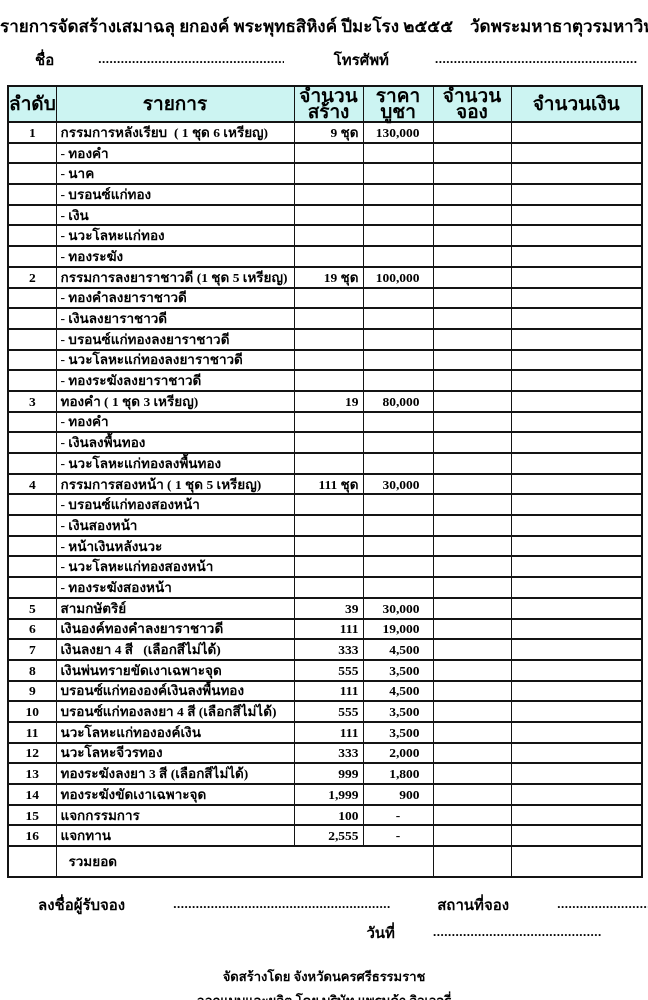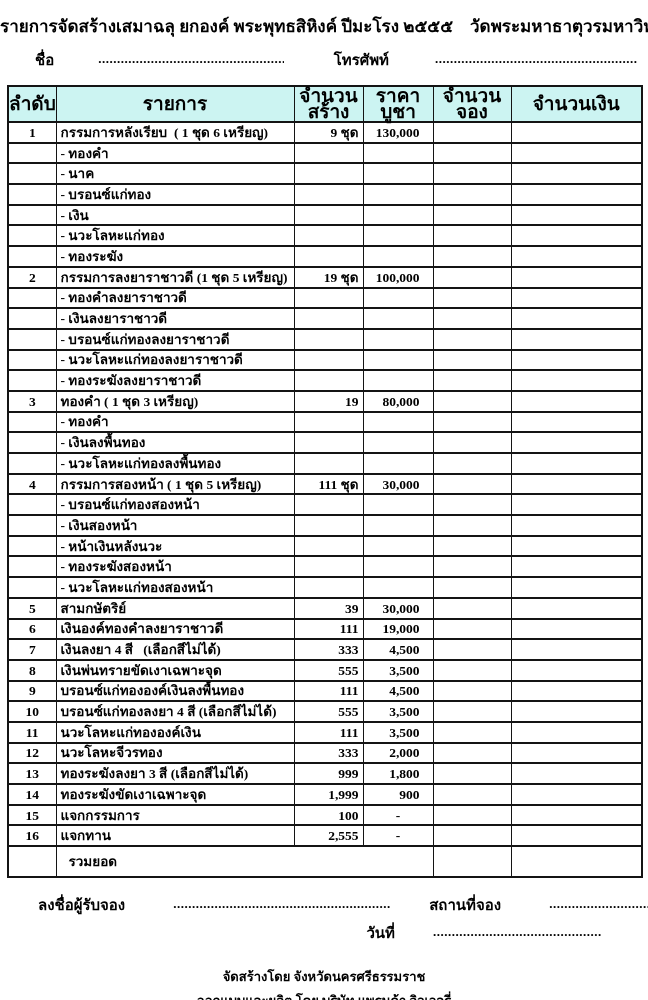--- a/index.html
+++ b/index.html
@@ -78,21 +78,21 @@
   td.c-item.sub{}
   td.c-qty{text-align:right;padding-right:4px;}
   td.c-price{text-align:right;padding-right:13px;}
   td.c-price.dash{text-align:center;padding-right:0;}
   tr.total-row td{height:31px;}
   tr.total-row td.t-label{padding-left:12px;text-align:left;}
 
   .sign-row{margin:15px 47px 0 38px;}
   .sign-row .lbl.sign{margin-right:10px;}
   .sign-row .leader.sign-dots{flex:0 0 218px;}
-  .sign-row .lbl.place{margin-right:10px;}
+  .sign-row .lbl.place{margin-left:8px;margin-right:10px;}
   .sign-row .leader.place-dots{flex:0 0 168px;}
 
   .date-row{margin:4px 47px 0 38px;}
   .date-row .spacer{flex:1 1 auto;}
   .date-row .lbl.date{}
   .date-row .leader.date-dots{flex:0 0 168px;}
 
   .credit{
     text-align:center;
     font-size:13px;
@@ -300,29 +300,29 @@
         <tr>
           <td class="c-no"></td>
           <td class="c-item sub">- หน้าเงินหลังนวะ</td>
           <td class="c-qty"></td>
           <td class="c-price"></td>
           <td class="c-res"></td>
           <td class="c-amt"></td>
         </tr>
         <tr>
           <td class="c-no"></td>
+          <td class="c-item sub">- นวะโลหะแก่ทองสองหน้า</td>
+          <td class="c-qty"></td>
+          <td class="c-price"></td>
+          <td class="c-res"></td>
+          <td class="c-amt"></td>
+        </tr>
+        <tr>
+          <td class="c-no"></td>
           <td class="c-item sub">- ทองระฆังสองหน้า</td>
-          <td class="c-qty"></td>
-          <td class="c-price"></td>
-          <td class="c-res"></td>
-          <td class="c-amt"></td>
-        </tr>
-        <tr>
-          <td class="c-no"></td>
-          <td class="c-item sub">- นวะโลหะแก่ทองสองหน้า</td>
           <td class="c-qty"></td>
           <td class="c-price"></td>
           <td class="c-res"></td>
           <td class="c-amt"></td>
         </tr>
         <tr>
           <td class="c-no">5</td>
           <td class="c-item">สามกษัตริย์</td>
           <td class="c-qty">39</td>
           <td class="c-price">30,000</td>

